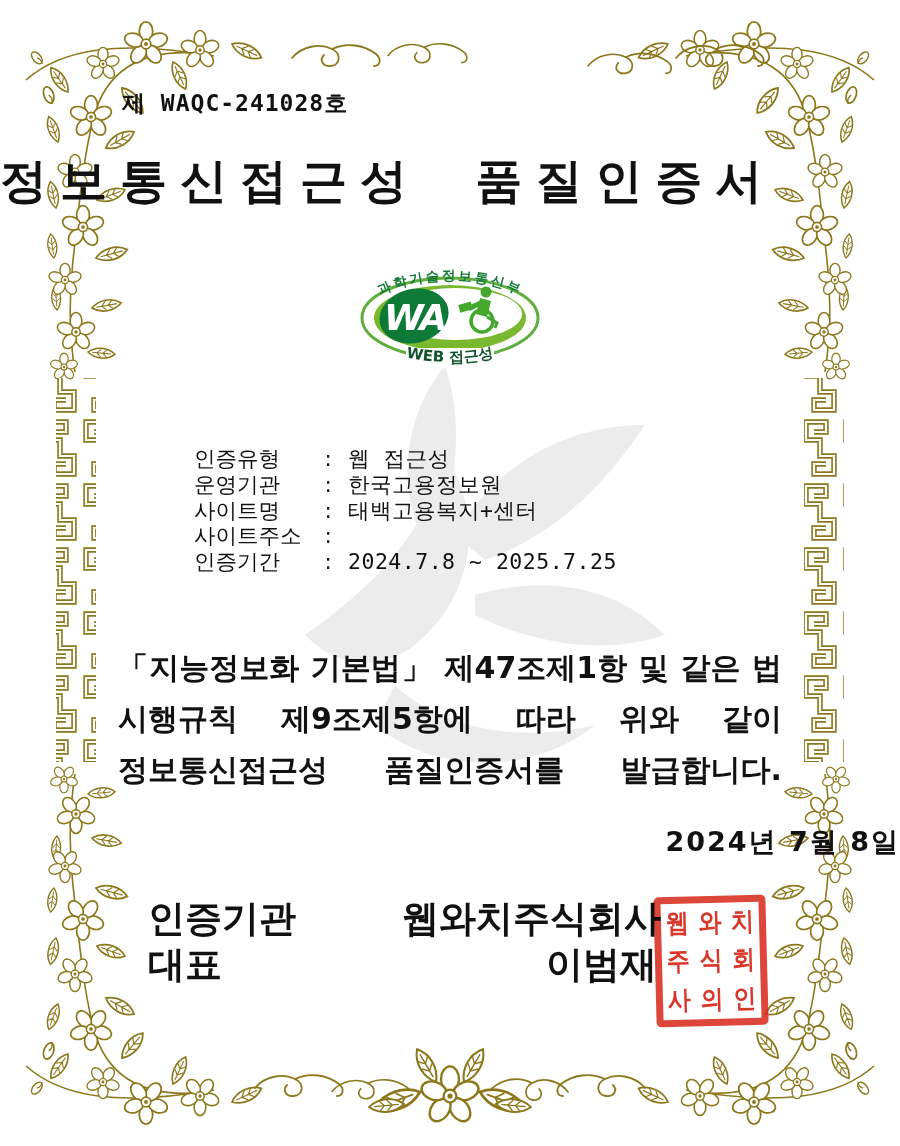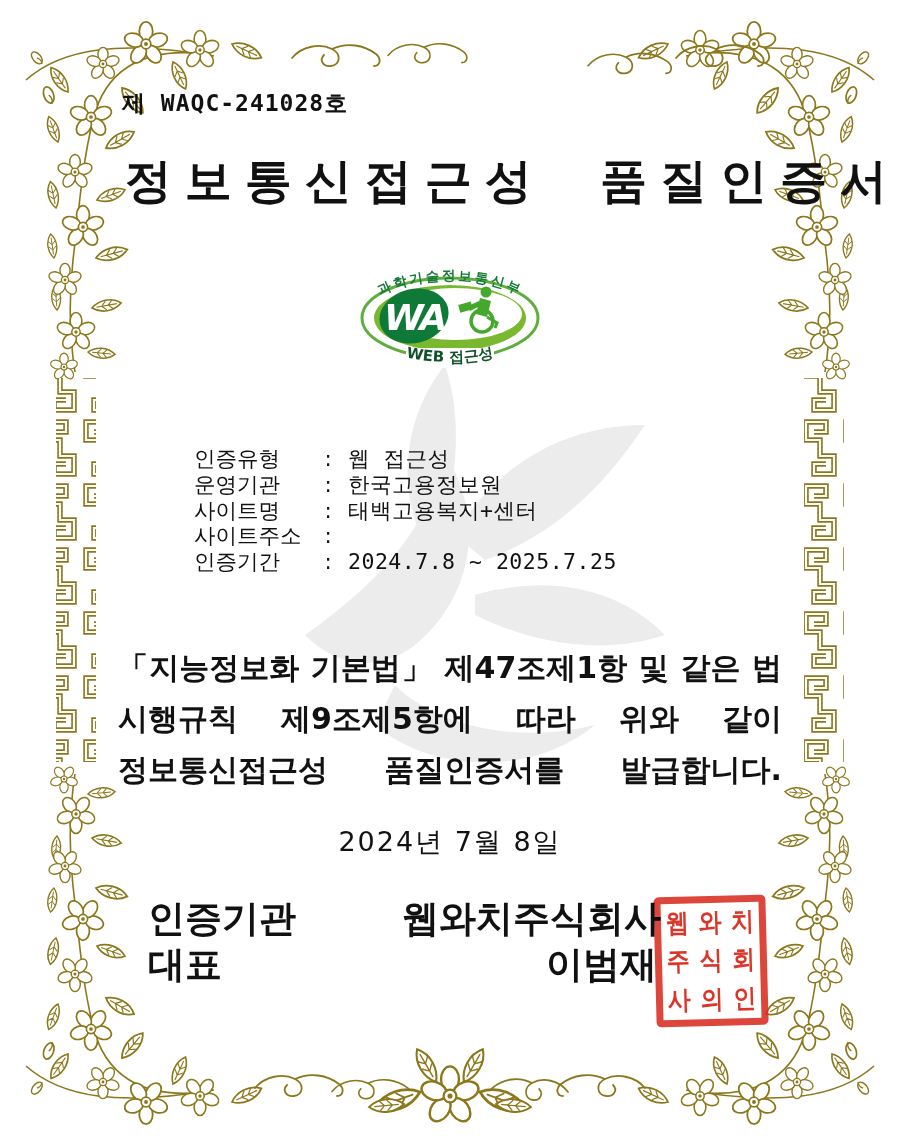--- a/index.html
+++ b/index.html
@@ -7,39 +7,39 @@
         font-family:"DejaVu Sans",sans-serif;color:#111;}
   .wm,.frame{position:absolute;left:0;top:0;pointer-events:none;}
   .frame{z-index:2;}
   .wm{z-index:1;}
   .content{position:absolute;inset:0;z-index:3;border-radius:32px;}
 
   .cert-number{position:absolute;left:122px;top:88px;
     font-family:"DejaVu Sans Mono","DejaVu Sans",monospace;
     font-size:23px;font-weight:700;letter-spacing:1px;}
 
-  .title{position:absolute;left:0;right:0;top:150px;margin:0;text-align:right;
+  .title{position:absolute;left:0;right:0;top:150px;margin:0;text-align:left;
     font-family:"DejaVu Serif","Liberation Serif",serif;
     font-size:47px;font-weight:700;letter-spacing:13px;word-spacing:26px;white-space:nowrap;}
 
   .logo-wrap{position:absolute;left:50%;top:260px;transform:translateX(-50%);width:192px;height:110px;}
 
   .fields{position:absolute;left:194px;top:446px;font-size:21.5px;font-weight:400;}
   .field{display:flex;height:25.8px;line-height:25.8px;}
   .f-label{display:inline-block;width:122px;text-align:justify;text-align-last:justify;}
   .f-colon{width:24px;text-align:center;}
   .f-value{margin-left:8px;white-space:nowrap;
     font-family:"DejaVu Sans Mono","DejaVu Sans",monospace;letter-spacing:.5px;}
 
   .body-text{position:absolute;left:118px;width:664px;top:642px;
     font-size:30px;font-weight:700;}
   .body-text .line{height:51px;line-height:51px;text-align:justify;text-align-last:justify;}
 
-  .issue-date{position:absolute;left:0;right:0;top:824px;text-align:center;
-    font-size:27px;font-weight:400;letter-spacing:2px;}
+  .issue-date{position:absolute;left:0;right:0;top:824px;text-align:right;
+    font-size:27px;font-weight:700;letter-spacing:2px;}
 
   .sig{position:absolute;font-size:37px;font-weight:700;text-align:justify;text-align-last:justify;white-space:nowrap;}
   .sig1-label{left:148px;top:894px;width:198px;}
   .sig1-name {left:402px;top:894px;width:362px;}
   .sig2-label{left:148px;top:940px;width:198px;}
   .sig2-name {left:546px;top:940px;width:218px;}
 
   .seal{position:absolute;left:655px;top:896px;width:98px;height:116px;
     border:7px solid rgba(216,44,32,.88);border-radius:5px;
     display:grid;grid-template-columns:repeat(3,1fr);grid-auto-rows:1fr;

